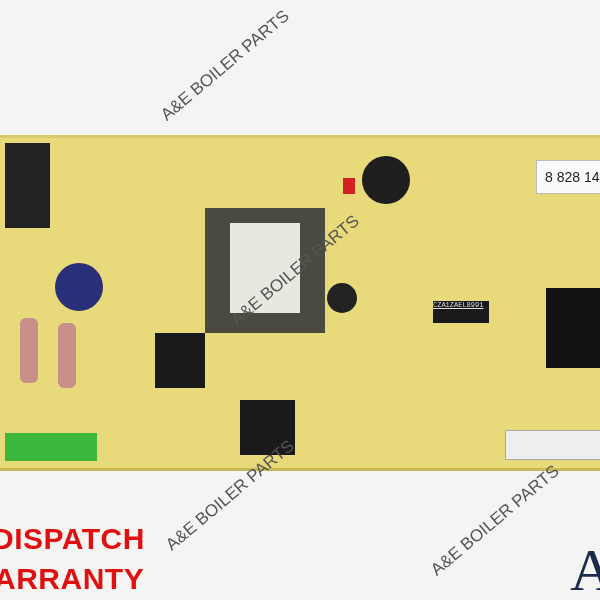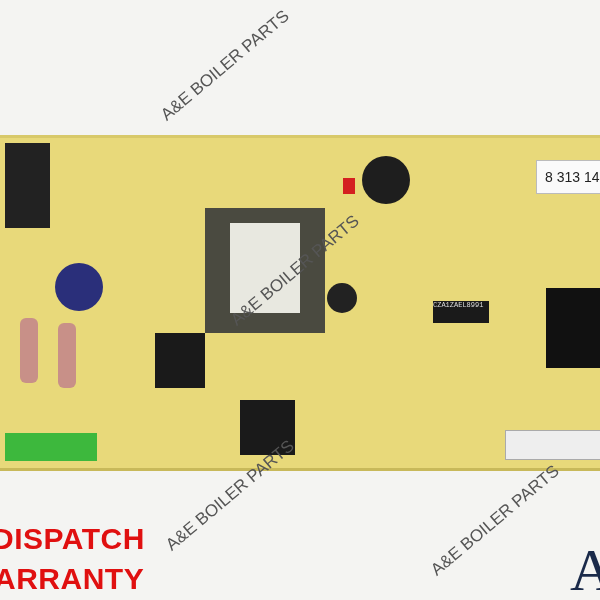--- a/index.html
+++ b/index.html
@@ -2,21 +2,21 @@
 <html><head>
 <meta charset="utf-8">
 <style>
   html,body{margin:0;padding:0;}
   body{width:600px;height:600px;overflow:hidden;background:#f4f4f2;position:relative;font-family:"Liberation Sans",sans-serif;}
   .board{position:absolute;left:0;top:135px;width:600px;height:330px;background:#e8d97a;border-top:3px solid #d8c96a;border-bottom:3px solid #c8b95a;}
   .comp{position:absolute;}
   .wm{position:absolute;color:#555;font-size:17px;transform:rotate(-40deg);transform-origin:left bottom;white-space:nowrap;font-family:"Liberation Sans",sans-serif;}
   .promo{position:absolute;left:0;color:#e01010;font-weight:bold;font-size:30px;letter-spacing:0.5px;font-family:"Liberation Sans",sans-serif;}
   .label{position:absolute;left:536px;top:160px;width:70px;height:32px;background:#fafafa;border:1px solid #bbb;font-size:14px;line-height:32px;padding-left:8px;color:#222;}
-  .chip{position:absolute;background:#1a1a1a;color:#ddd;font-size:7px;font-family:"Liberation Mono",monospace;}
+  .chip{position:absolute;background:#1a1a1a;color:#ddd;font-size:7px;font-family:"Liberation Mono",monospace;text-decoration:underline;}
 </style>
 </head>
 <body>
 
 <div class="board">
   <div class="comp" style="left:5px;top:5px;width:45px;height:85px;background:#222;"></div>
   <div class="comp" style="left:55px;top:125px;width:48px;height:48px;border-radius:50%;background:#2a2f7a;"></div>
   <div class="comp" style="left:205px;top:70px;width:120px;height:125px;background:#4a4a40;"></div>
   <div class="comp" style="left:230px;top:85px;width:70px;height:90px;background:#e8e8e0;"></div>
   <div class="comp" style="left:362px;top:18px;width:48px;height:48px;border-radius:50%;background:#1e1e1e;"></div>
@@ -25,21 +25,21 @@
   <div class="comp" style="left:5px;top:295px;width:92px;height:28px;background:#3db83d;"></div>
   <div class="comp" style="left:505px;top:292px;width:95px;height:28px;background:#eee;border:1px solid #aaa;"></div>
   <div class="comp" style="left:240px;top:262px;width:55px;height:55px;background:#1a1a1a;"></div>
   <div class="comp" style="left:327px;top:145px;width:30px;height:30px;border-radius:50%;background:#222;"></div>
   <div class="comp" style="left:20px;top:180px;width:18px;height:65px;background:#c89088;border-radius:6px;"></div>
   <div class="comp" style="left:58px;top:185px;width:18px;height:65px;background:#c89088;border-radius:6px;"></div>
   <div class="chip" style="left:433px;top:163px;width:56px;height:22px;"><span>CZA1ZAEL8991</span></div>
   <div class="comp" style="left:343px;top:40px;width:12px;height:16px;background:#d42020;"></div>
 </div>
 
-<div class="label"><span>8 313 14</span></div>
+<div class="label"><span>8 828 14</span></div>
 
 <div class="wm" style="left:170px;top:105px;">A&amp;E BOILER PARTS</div>
 <div class="wm" style="left:240px;top:310px;">A&amp;E BOILER PARTS</div>
 <div class="wm" style="left:175px;top:535px;">A&amp;E BOILER PARTS</div>
 <div class="wm" style="left:440px;top:560px;">A&amp;E BOILER PARTS</div>
 
 <div class="promo" style="top:522px;left:-8px;">DISPATCH</div>
 <div class="promo" style="top:562px;left:-6px;">ARRANTY</div>
 
 <div style="position:absolute;left:570px;top:540px;width:30px;height:60px;font-size:60px;color:#1a2a4a;font-family:'Liberation Serif',serif;line-height:60px;">A</div>

